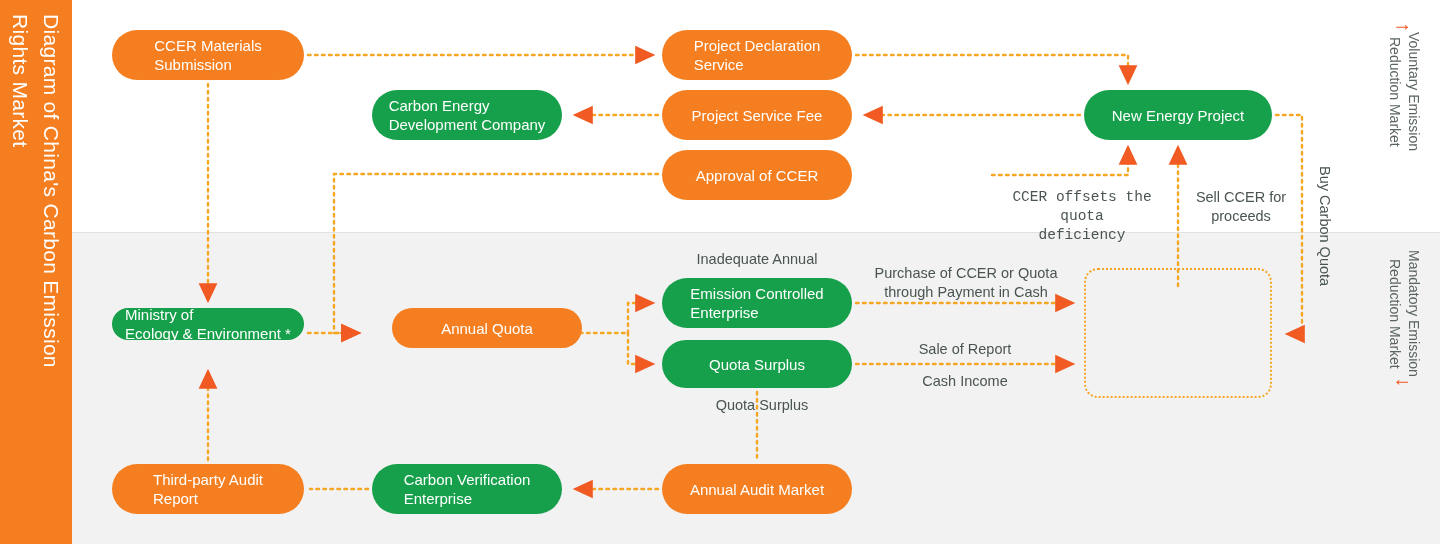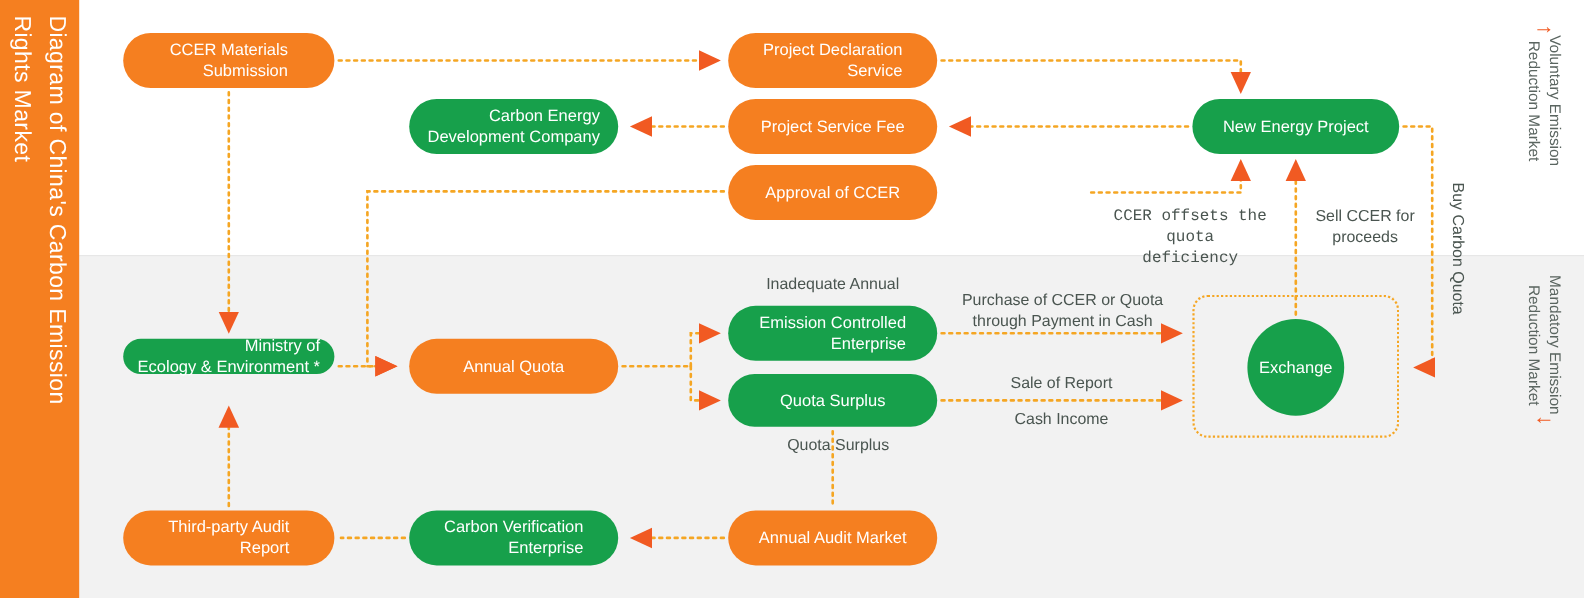--- a/index.html
+++ b/index.html
@@ -39,21 +39,21 @@
     position:absolute;width:72px;
     display:flex;flex-direction:column;align-items:center;
     color:#5a6560;font-size:14px;line-height:19px;
   }
   .mlabel span{writing-mode:vertical-rl;white-space:pre-line;text-align:center;}
   .arrow-glyph{color:#f15a22;font-size:20px;line-height:20px;font-weight:bold;}
 
   
   .node{
     position:absolute;display:flex;align-items:center;justify-content:center;
-    text-align:right;color:#ffffff;border-radius:999px;
+    text-align:left;color:#ffffff;border-radius:999px;
     font-size:15px;line-height:19px;box-sizing:border-box;padding:0 10px;
     white-space:pre-line;
   }
   .node.orange{background:#f57f20;}
   .node.green{background:#17a04b;}
 
   .circle-node{
     position:absolute;border-radius:50%;background:#17a04b;
     display:flex;align-items:center;justify-content:center;
     color:#fff;font-size:15px;
@@ -129,37 +129,34 @@
 
       <path d="M658,489 L576,489" marker-end="url(#ah)"></path>
 
       <path d="M368,489 L310,489"></path>
 
       <path d="M208,460 L208,372" marker-end="url(#ah)"></path>
     </g>
   </svg>
 
   <div class="dashbox" style="left:1084px;top:268px;width:188px;height:130px;"></div>
-  <div class="circle-node" style="left:1134px;top:290px;width:88px;height:88px;">
-    <span>Exchange</span>
-  </div>
 
   <div id="node-layer">
       <div class="node orange" style="left: 112px; top: 30px; width: 192px; height: 50px;"><span>CCER Materials
 Submission</span></div>
       <div class="node orange" style="left: 662px; top: 30px; width: 190px; height: 50px;"><span>Project Declaration
 Service</span></div>
       <div class="node green" style="left: 1084px; top: 90px; width: 188px; height: 50px;"><span>New Energy Project</span></div>
       <div class="node green" style="left: 372px; top: 90px; width: 190px; height: 50px;"><span>Carbon Energy
 Development Company</span></div>
       <div class="node orange" style="left: 662px; top: 90px; width: 190px; height: 50px;"><span>Project Service Fee</span></div>
       <div class="node orange" style="left: 662px; top: 150px; width: 190px; height: 50px;"><span>Approval of CCER</span></div>
       <div class="node green" style="left: 112px; top: 308px; width: 192px; height: 32px;"><span>Ministry of
 Ecology &amp; Environment *</span></div>
-      <div class="node orange" style="left: 372px; top: 308px; width: 190px; height: 50px;"><span>Annual Quota</span></div>
+      <div class="node orange" style="left: 392px; top: 308px; width: 190px; height: 40px;"><span>Annual Quota</span></div>
       <div class="node green" style="left: 662px; top: 278px; width: 190px; height: 50px;"><span>Emission Controlled
 Enterprise</span></div>
       <div class="node green" style="left: 662px; top: 340px; width: 190px; height: 48px;"><span>Quota Surplus</span></div>
       <div class="node orange" style="left: 112px; top: 464px; width: 192px; height: 50px;"><span>Third-party Audit
 Report</span></div>
       <div class="node green" style="left: 372px; top: 464px; width: 190px; height: 50px;"><span>Carbon Verification
 Enterprise</span></div>
       <div class="node orange" style="left: 662px; top: 464px; width: 190px; height: 50px;"><span>Annual Audit Market</span></div>
     </div>
 

